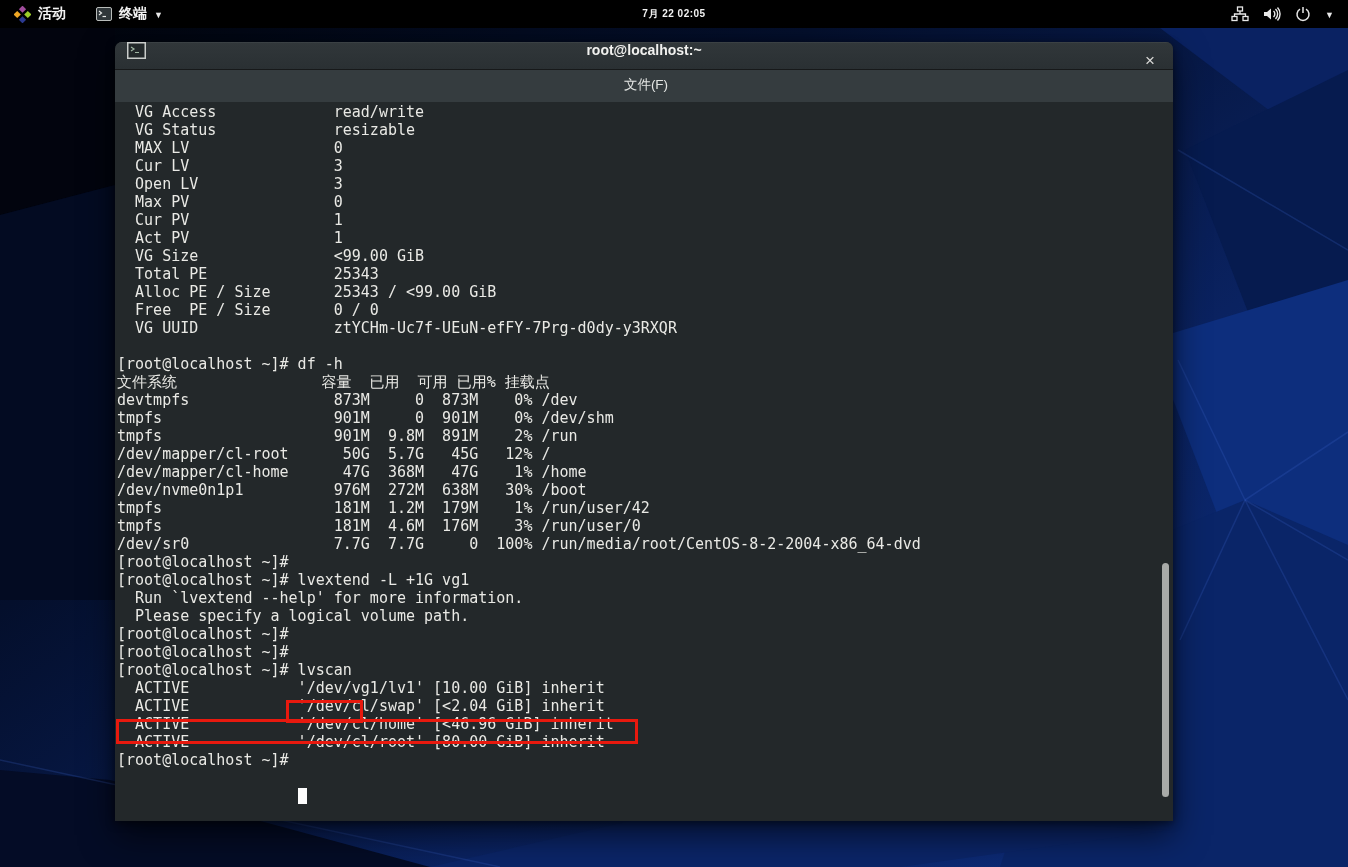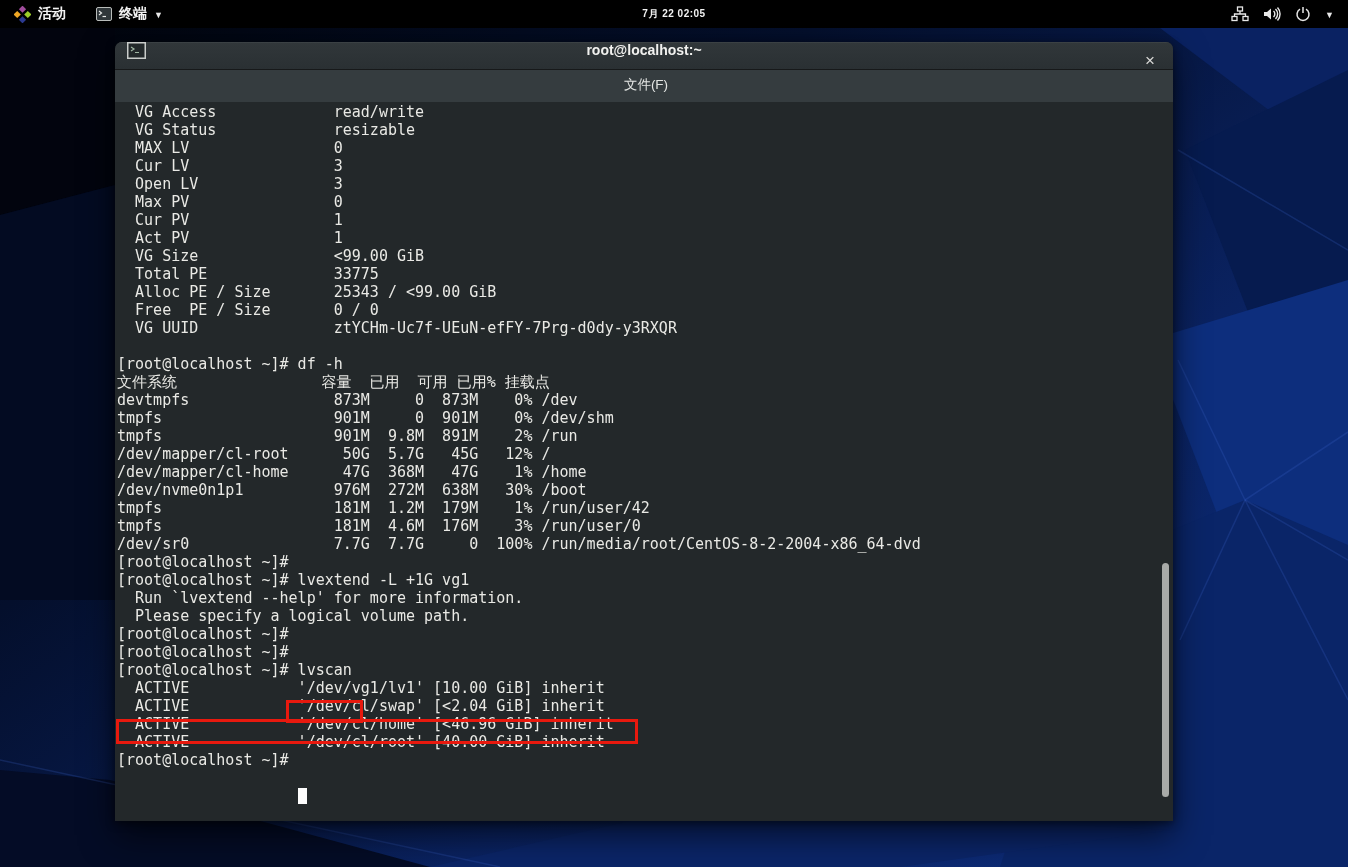--- a/index.html
+++ b/index.html
@@ -179,21 +179,21 @@
       <div id="terminal-output">
           <div class="term-line">  VG Access             read/write</div>
           <div class="term-line">  VG Status             resizable</div>
           <div class="term-line">  MAX LV                0</div>
           <div class="term-line">  Cur LV                3</div>
           <div class="term-line">  Open LV               3</div>
           <div class="term-line">  Max PV                0</div>
           <div class="term-line">  Cur PV                1</div>
           <div class="term-line">  Act PV                1</div>
           <div class="term-line">  VG Size               &lt;99.00 GiB</div>
-          <div class="term-line">  Total PE              33775</div>
+          <div class="term-line">  Total PE              25343</div>
           <div class="term-line">  Alloc PE / Size       25343 / &lt;99.00 GiB</div>
           <div class="term-line">  Free  PE / Size       0 / 0</div>
           <div class="term-line">  VG UUID               ztYCHm-Uc7f-UEuN-efFY-7Prg-d0dy-y3RXQR</div>
           <div class="term-line"></div>
           <div class="term-line">[root@localhost ~]# df -h</div>
           <div class="term-line">文件系统                容量  已用  可用 已用% 挂载点</div>
           <div class="term-line">devtmpfs                873M     0  873M    0% /dev</div>
           <div class="term-line">tmpfs                   901M     0  901M    0% /dev/shm</div>
           <div class="term-line">tmpfs                   901M  9.8M  891M    2% /run</div>
           <div class="term-line">/dev/mapper/cl-root      50G  5.7G   45G   12% /</div>
@@ -205,21 +205,21 @@
           <div class="term-line">[root@localhost ~]# </div>
           <div class="term-line">[root@localhost ~]# lvextend -L +1G vg1</div>
           <div class="term-line">  Run `lvextend --help' for more information.</div>
           <div class="term-line">  Please specify a logical volume path.</div>
           <div class="term-line">[root@localhost ~]# </div>
           <div class="term-line">[root@localhost ~]# </div>
           <div class="term-line">[root@localhost ~]# lvscan</div>
           <div class="term-line">  ACTIVE            '/dev/vg1/lv1' [10.00 GiB] inherit</div>
           <div class="term-line">  ACTIVE            '/dev/cl/swap' [&lt;2.04 GiB] inherit</div>
           <div class="term-line">  ACTIVE            '/dev/cl/home' [&lt;46.96 GiB] inherit</div>
-          <div class="term-line">  ACTIVE            '/dev/cl/root' [40.00 GiB] inherit</div>
+          <div class="term-line">  ACTIVE            '/dev/cl/root' [80.00 GiB] inherit</div>
           <div class="term-line">[root@localhost ~]# </div>
         </div>
       <div id="cursor"></div>
       <div id="scroll-thumb"></div>
     </div>
   </div>
 
   <div class="redbox" id="redbox-cmd"></div>
   <div class="redbox" id="redbox-line"></div>
 

